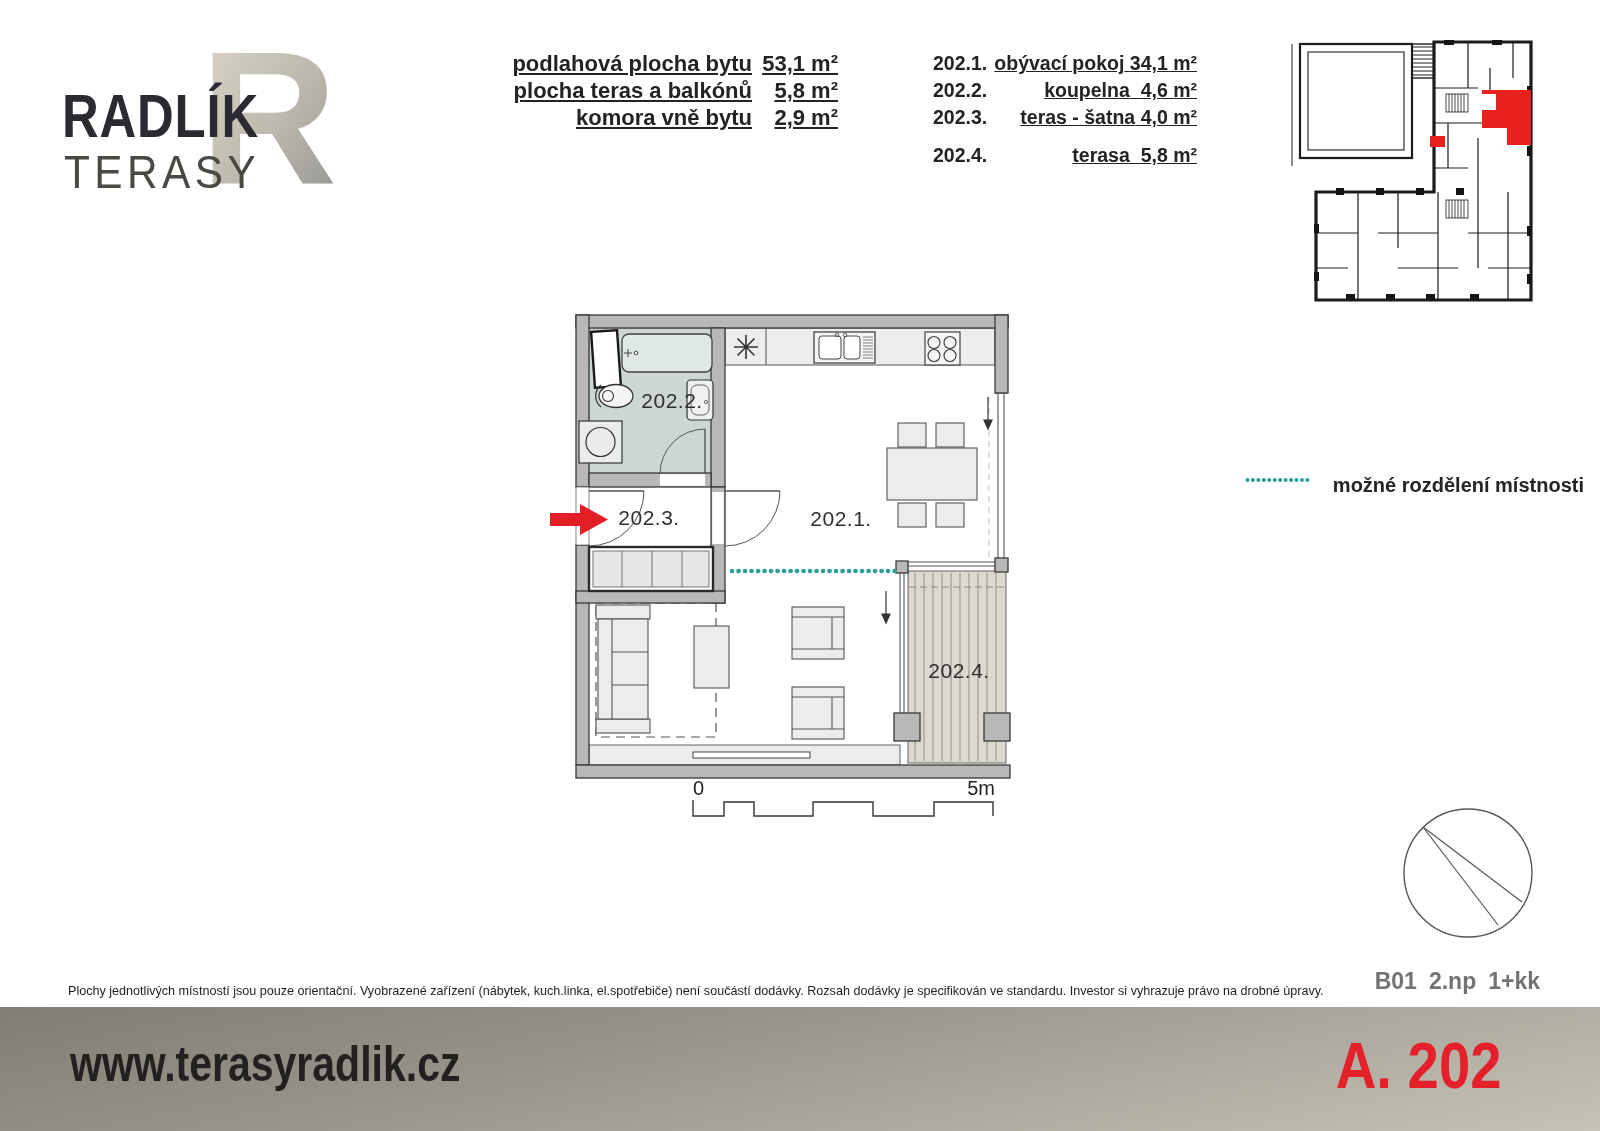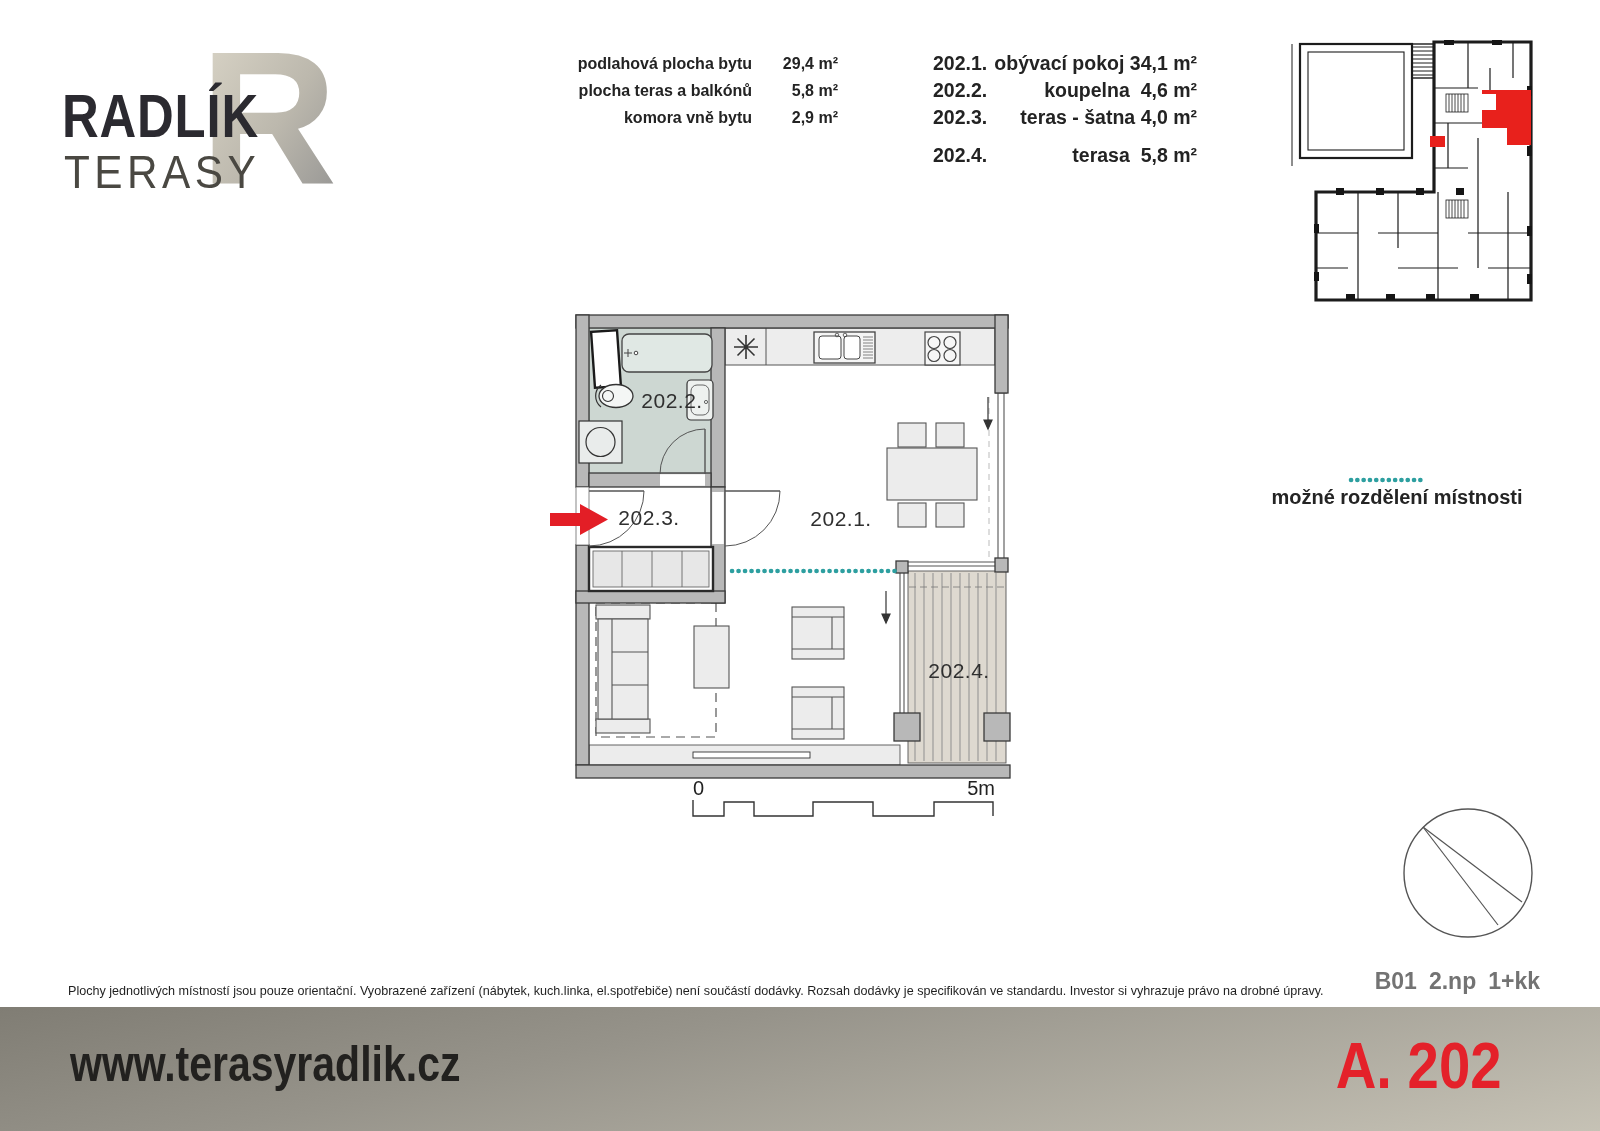--- a/index.html
+++ b/index.html
@@ -9,32 +9,32 @@
 
   
   .logo{left:58px;top:32px;width:300px;height:170px;}
   .logo-r{position:absolute;left:140px;top:0;}
   .logo-title{position:absolute;left:4px;top:48px;font-size:62px;font-weight:700;color:#2b2a30;
               transform:scaleX(.82);transform-origin:0 50%;letter-spacing:1px;white-space:nowrap;}
   .logo-sub{position:absolute;left:6px;top:112px;font-size:47px;font-weight:400;color:#4a4842;
             letter-spacing:5px;transform:scaleX(.9);transform-origin:0 50%;white-space:nowrap;}
 
   
-  .area-table{left:500px;top:50px;width:338px;font-size:16px;font-weight:700;line-height:27px;}
+  .area-table{left:500px;top:50px;width:338px;font-size:22px;font-weight:700;line-height:27px;text-decoration:underline;}
   .area-row{display:flex;}
   .area-label{flex:1;text-align:right;}
   .area-value{width:76px;text-align:right;margin-left:10px;white-space:nowrap;}
   .room-table{left:933px;top:50px;width:264px;font-size:19.5px;font-weight:700;line-height:27px;}
   .room-row{display:flex;}
   .room-row.gap{margin-top:11px;}
   .room-code{width:58px;text-align:left;}
-  .room-nm{flex:1;text-align:right;white-space:nowrap;}
-
-  
-  .legend{left:1218px;top:474px;width:340px;display:flex;align-items:center;flex-direction:column;}
+  .room-nm{flex:1;text-align:right;white-space:nowrap;text-decoration:underline;}
+
+  
+  .legend{left:1244px;top:474px;width:340px;display:flex;}
   .legend-text{font-size:20px;font-weight:700;color:#242424;margin-left:18px;white-space:nowrap;}
 
   
   .disclaimer{left:68px;top:984px;width:1150px;font-size:12.6px;color:#1f1f1f;white-space:nowrap;}
   .unit-meta{left:1355px;top:968px;width:185px;font-size:23px;font-weight:700;color:#737373;
              display:flex;justify-content:flex-end;gap:12px;white-space:nowrap;}
 
   
   .footer{left:0;top:1007px;width:1600px;height:144px;
           background:linear-gradient(168deg,#807d74 0%,#96938a 35%,#c9c5b8 100%);}
@@ -61,21 +61,21 @@
       </defs>
       <text x="2" y="152" font-size="190" font-weight="700" fill="url(#rg)">R</text>
     </svg>
     <div class="logo-title">RADLÍK</div>
     <div class="logo-sub">TERASY</div>
   </div>
 
   <div class="abs area-table">
     <div class="area-row">
       <span class="area-label">podlahová plocha bytu</span>
-      <span class="area-value">29,4 m²</span>
+      <span class="area-value">53,1 m²</span>
       </div>
     <div class="area-row">
       <span class="area-label">plocha teras a balkónů</span>
       <span class="area-value">5,8 m²</span>
       </div>
     <div class="area-row">
       <span class="area-label">komora vně bytu</span>
       <span class="area-value">2,9 m²</span>
       </div>
   </div>

